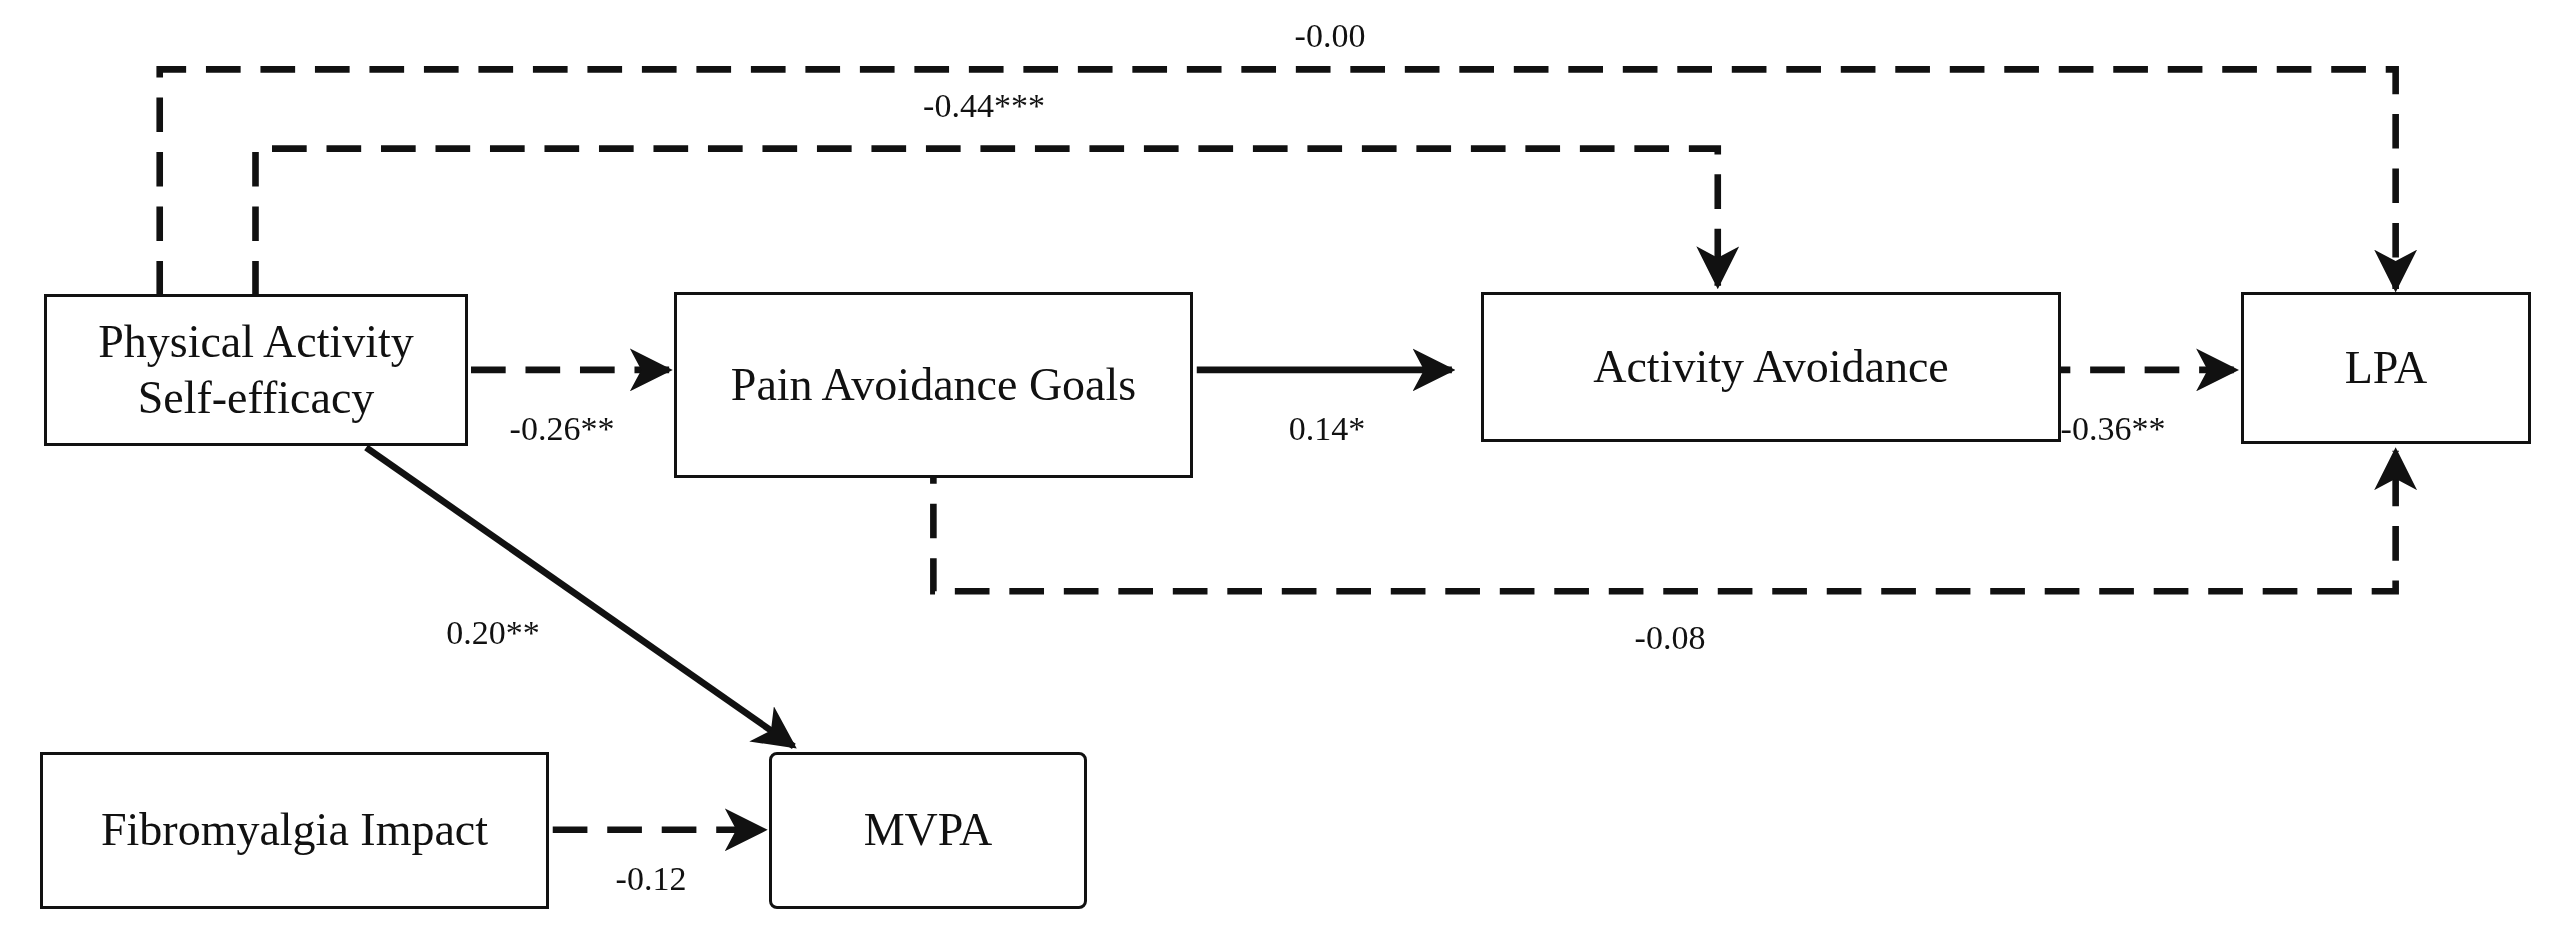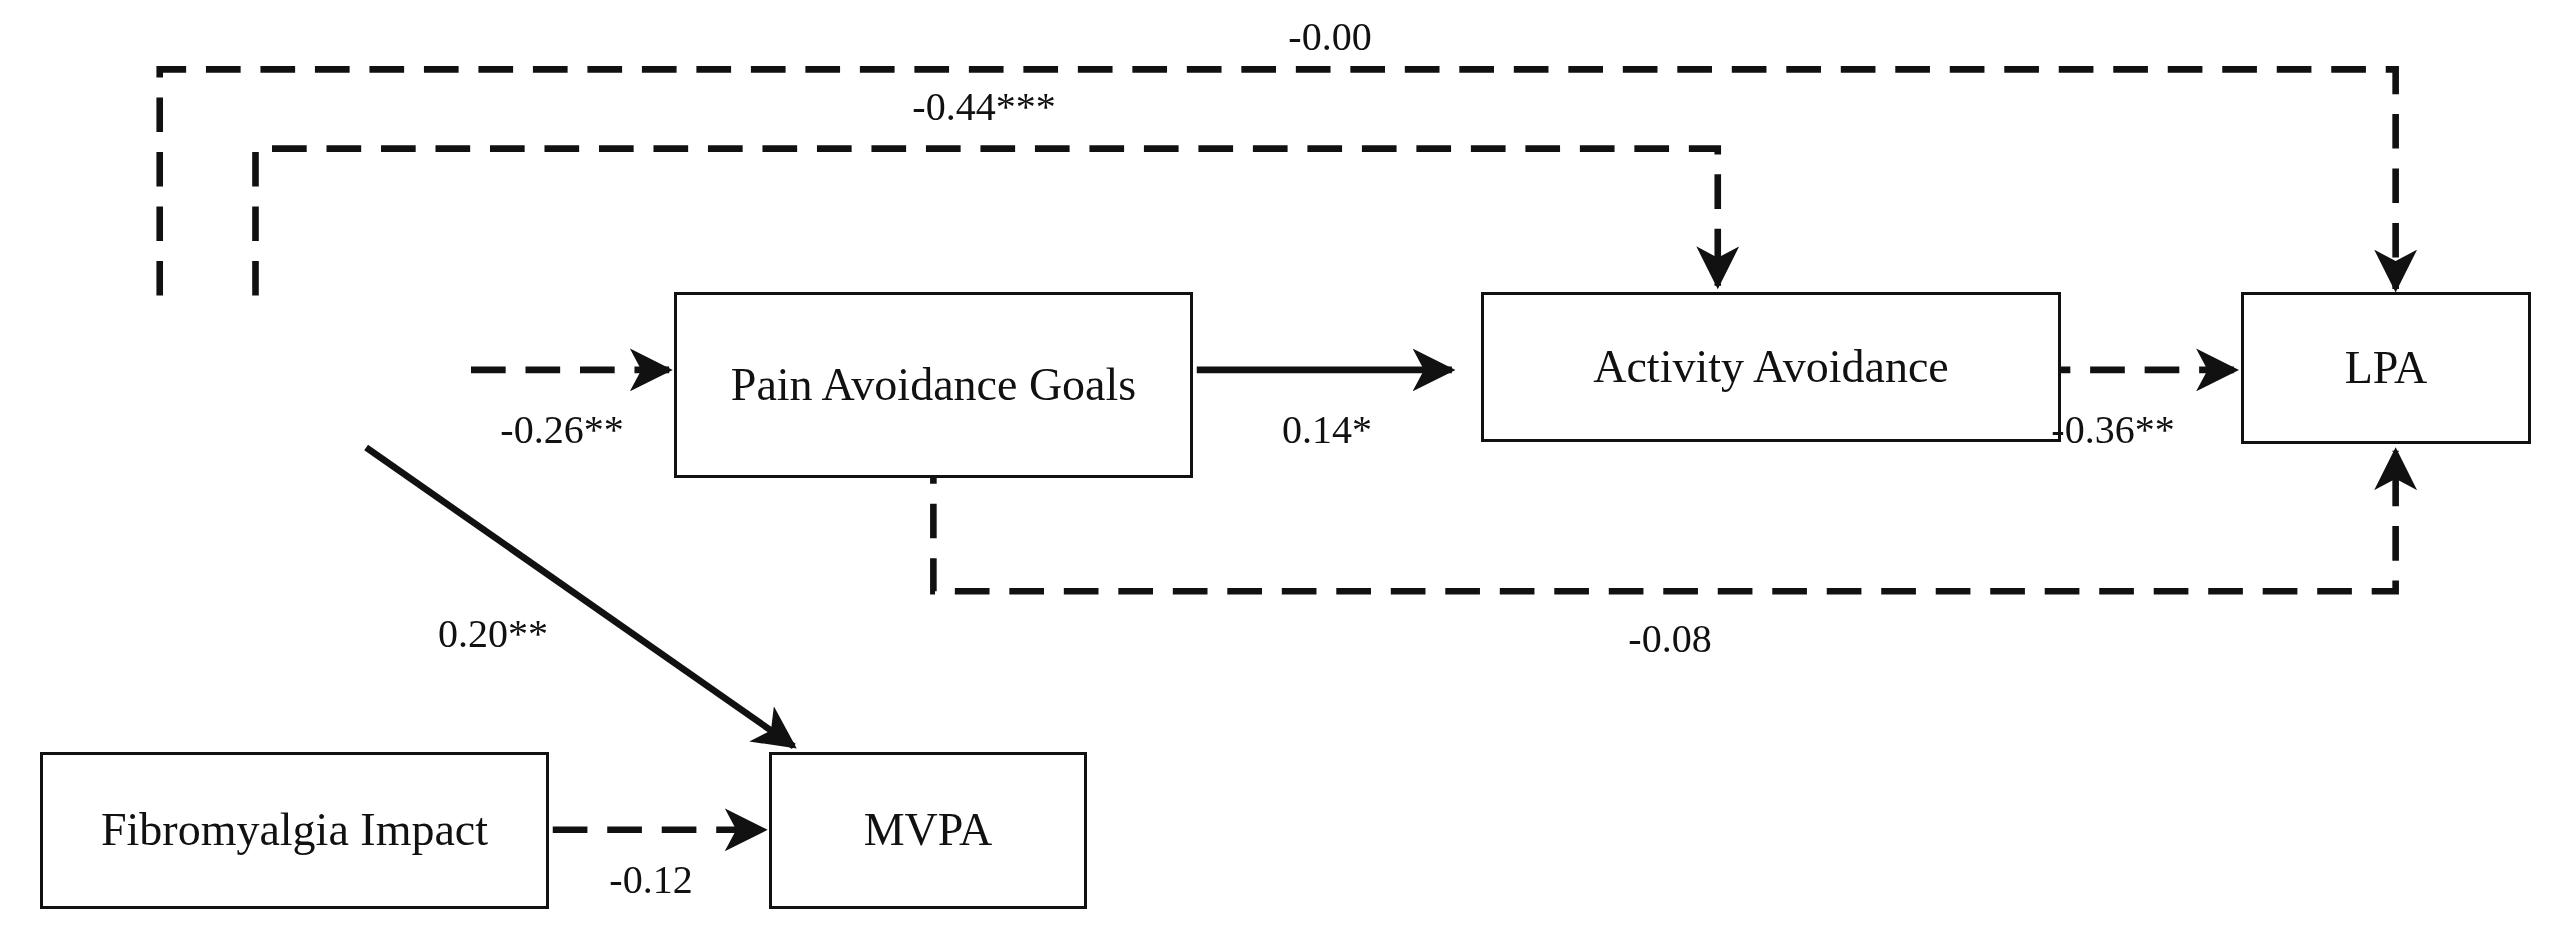--- a/index.html
+++ b/index.html
@@ -33,21 +33,21 @@
     align-items: center;
     justify-content: center;
     text-align: center;
     font-size: 46px;
     line-height: 1.22;
     padding: 0 16.5px;
   }
   .coef {
     position: absolute;
     transform: translate(-50%, -50%);
-    font-size: 40px;
+    font-size: 34px;
     white-space: nowrap;
   }
 </style>
 </head>
 <body>
 
 <div class="canvas">
 
   <svg class="edges-layer" viewBox="0 0 3119 1153">
     <defs>
@@ -66,38 +66,41 @@
 
     <line class="edge dashed" x1="2399" y1="448" x2="2707" y2="448" marker-end="url(#arrowhead)"></line>
 
     <polyline class="edge dashed" points="1130,544 1130,716 2901,716 2901,546" marker-end="url(#arrowhead)"></polyline>
 
     <line class="edge" x1="443" y1="542" x2="961" y2="904" marker-end="url(#arrowhead)"></line>
 
     <line class="edge dashed" x1="669" y1="1005" x2="925" y2="1005" marker-end="url(#arrowhead)"></line>
   </svg>
 
+  <div class="node" style="left:44px; top:294px; width:424px; height:152px;">
+    <span>Physical Activity Self-efficacy</span>
+  </div>
 
   <div class="node" style="left:674px; top:292px; width:519px; height:186px;">
     <span>Pain Avoidance Goals</span>
   </div>
 
   <div class="node" style="left:1481px; top:292px; width:580px; height:150px;text-align:center;">
     <span>Activity Avoidance</span>
   </div>
 
   <div class="node" style="left:2241px; top:292px; width:290px; height:152px;">
     <span>LPA</span>
   </div>
 
   <div class="node" style="left:40px; top:752px; width:509px; height:157px;">
     <span>Fibromyalgia Impact</span>
   </div>
 
-  <div class="node" style="left:769px; top:752px; width:318px; height:157px;">
+  <div class="node" style="left:769px; top:752px; width:318px; height:157px;border-radius:8px;">
     <span>MVPA</span>
   </div>
 
   <div class="coef" style="left:1330px; top:36px;">-0.00</div>
 
   <div class="coef" style="left:984px; top:106px;">-0.44***</div>
 
   <div class="coef" style="left:562px; top:429px;">-0.26**</div>
 
   <div class="coef" style="left:1327px; top:429px;">0.14*</div>

